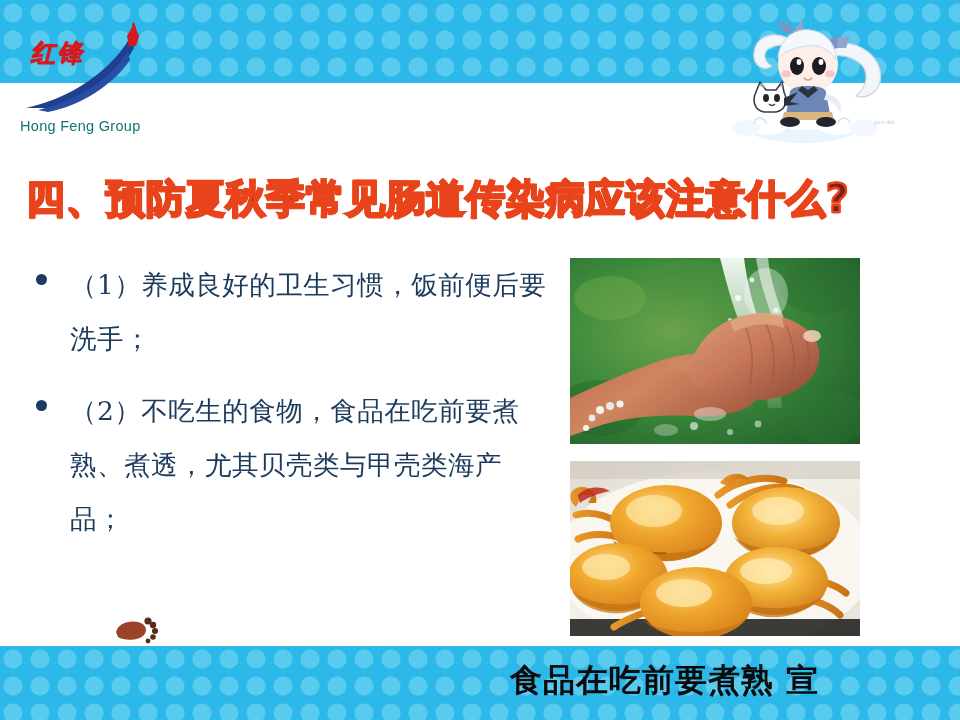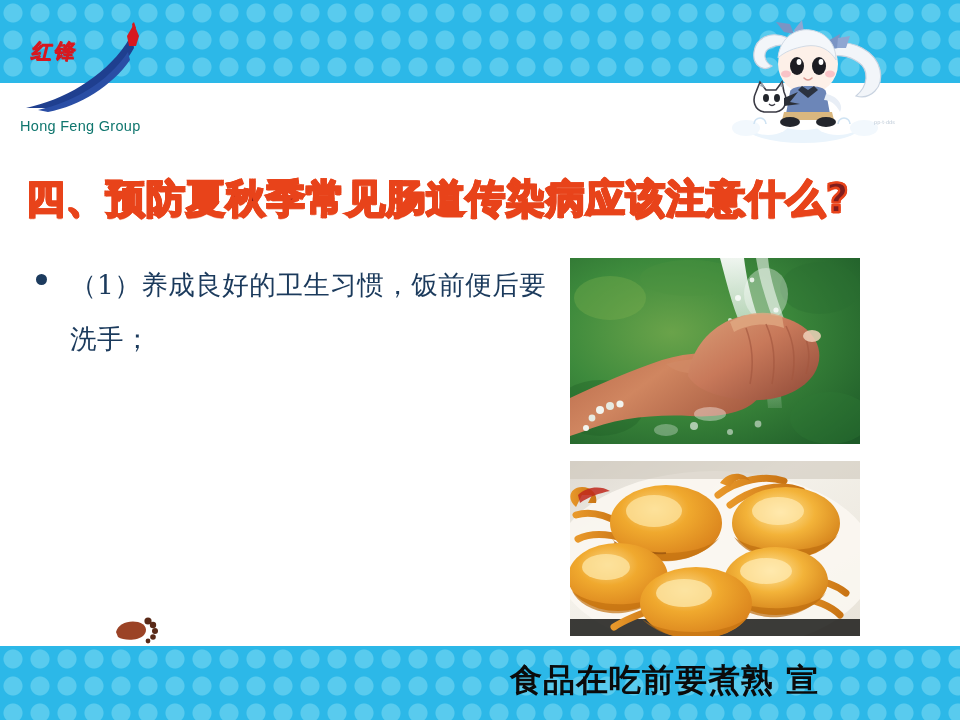--- a/index.html
+++ b/index.html
@@ -57,21 +57,21 @@
     position: absolute;
     left: 0; top: 0;
     width: 160px;
     height: 92px;
   }
   #logo-cn {
     position: absolute;
     left: 22px;
     top: 18px;
     font-family: "DejaVu Serif", serif;
-    font-size: 21px;
+    font-size: 25px;
     font-weight: bold;
     font-style: italic;
     color: #d7181f;
     letter-spacing: 2px;
     line-height: 1;
     text-shadow: 0.5px 0.5px 0 #d7181f;
     white-space: nowrap;
   }
   #logo-en {
     position: absolute;
@@ -262,20 +262,24 @@
     </g>
     <text x="176" y="116" font-family="DejaVu Sans, sans-serif" font-size="5" fill="#b9c6d4">pp-t-dds</text>
   </svg>
 
   <div id="title">四、预防夏秋季常见肠道传染病应该注意什么?</div>
 
   <div id="bullets">
     <div class="bullet-row">
       <span class="bullet-dot"></span>
       <span class="bullet-text">（1）养成良好的卫生习惯，饭前便后要洗手；</span>
+    </div>
+    <div class="bullet-row">
+      <span class="bullet-dot"></span>
+      <span class="bullet-text">（2）不吃生的食物，食品在吃前要煮熟、煮透，尤其贝壳类与甲壳类海产品；</span>
     </div>
   </div>
 
   <div id="photo-handwash" class="photo">
     <svg width="290" height="186" viewBox="0 0 290 186">
       <defs>
         <radialGradient id="bgGreen" cx="35%" cy="40%" r="85%">
           <stop offset="0%" stop-color="#6aa34a"></stop>
           <stop offset="45%" stop-color="#3d8a3c"></stop>
           <stop offset="100%" stop-color="#1d5a28"></stop>

